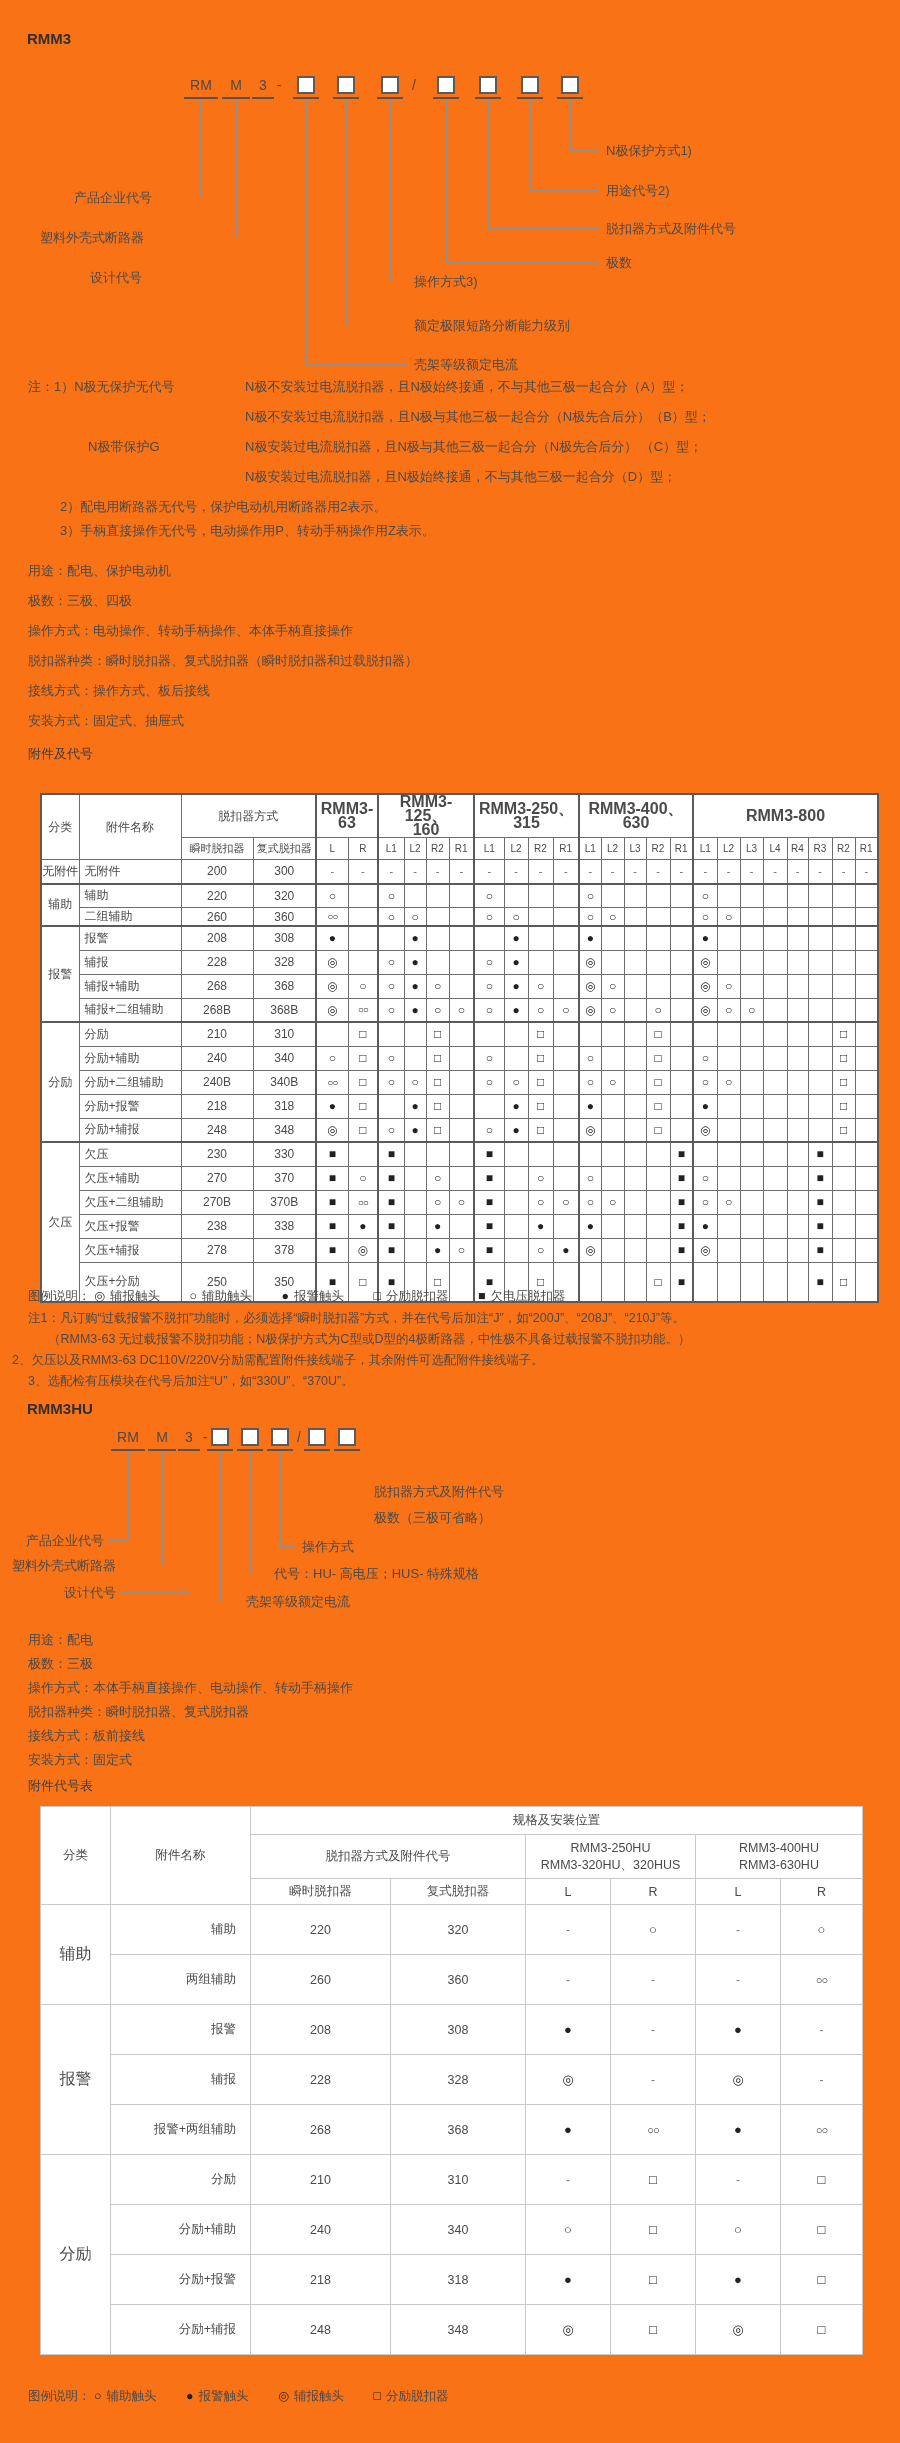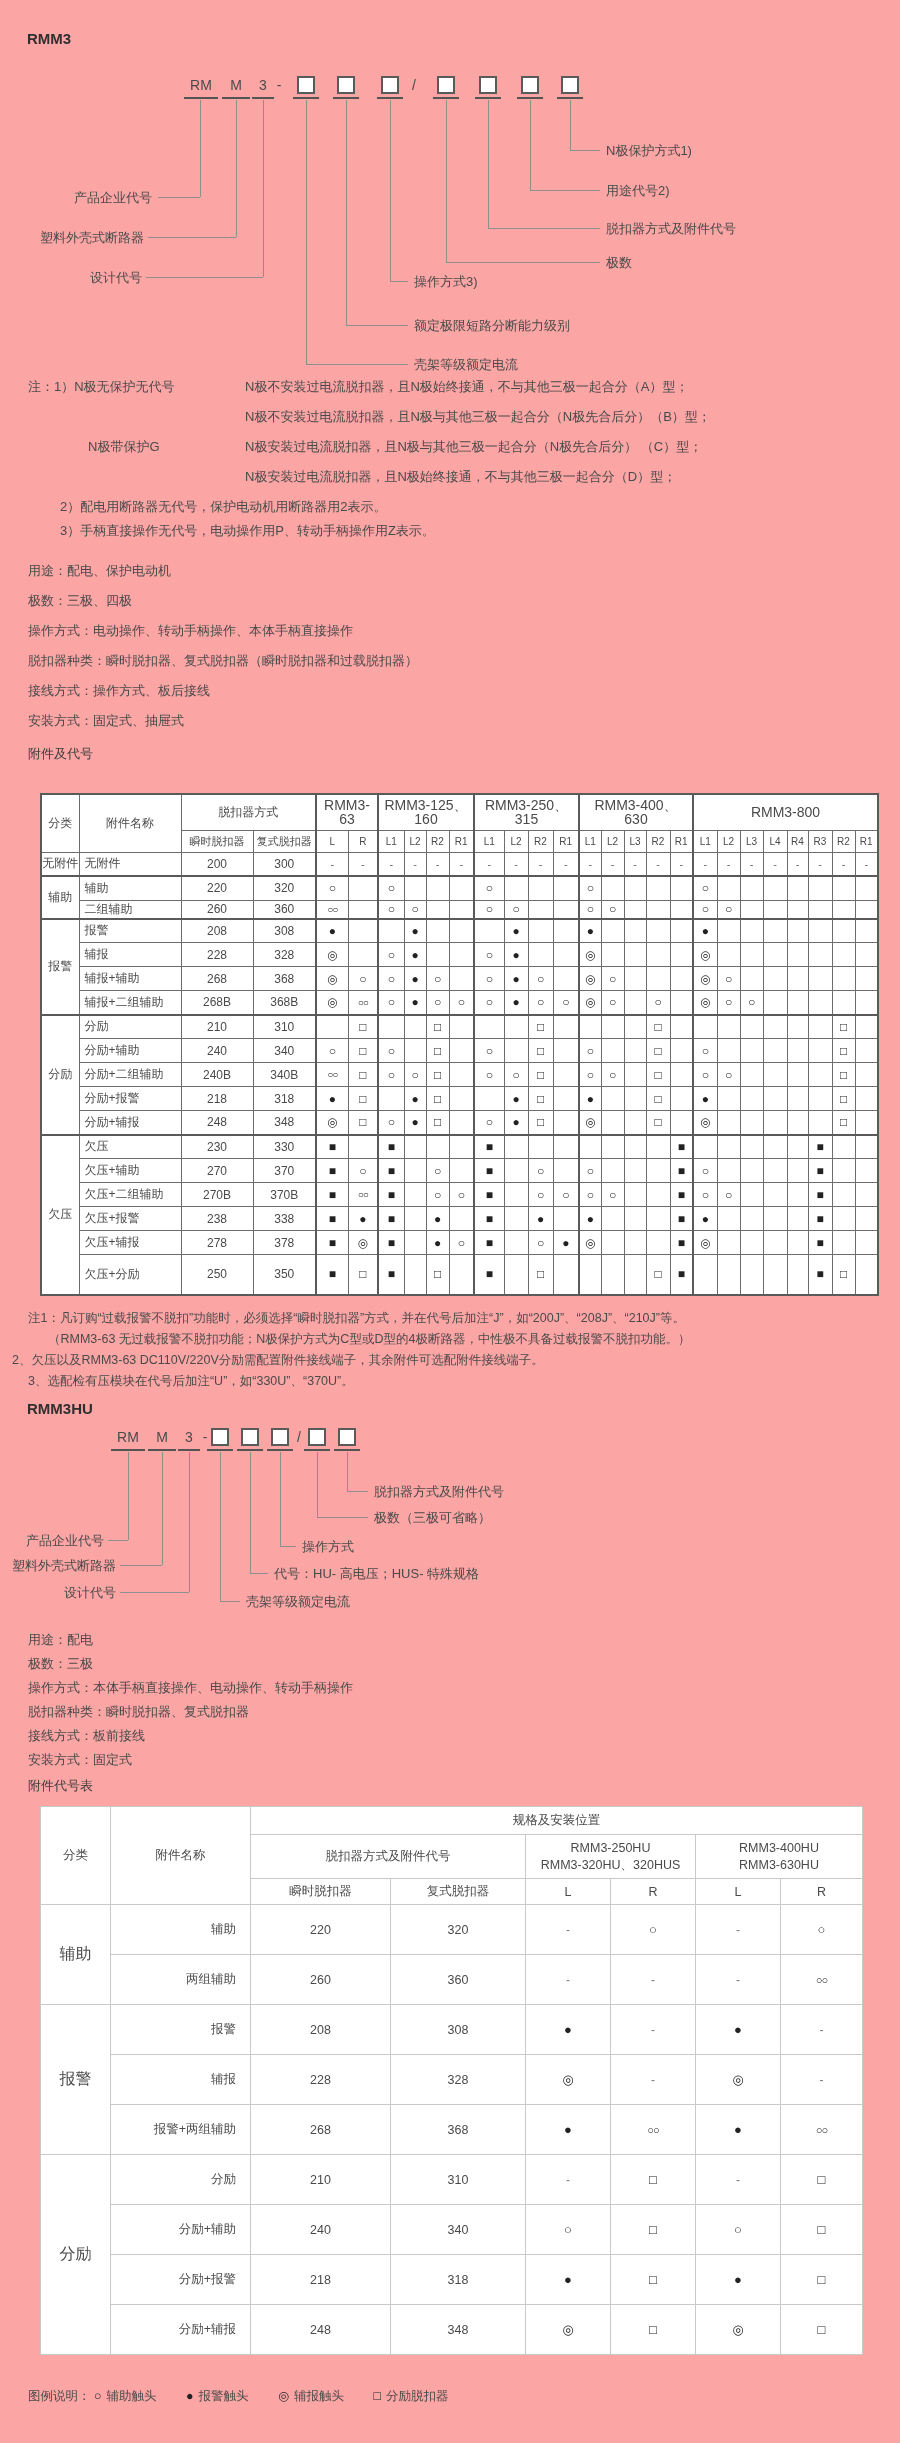--- a/index.html
+++ b/index.html
@@ -1,37 +1,37 @@
 <!DOCTYPE html>
 <html><head>
 <meta charset="utf-8">
 <style>
   html,body{margin:0;padding:0;background:#fff;}
-  .page{position:relative;width:900px;height:2443px;background:#fca5a5;overflow:hidden;
+  .page{position:relative;width:900px;height:2443px;background:#f97316;overflow:hidden;
         font-family:"Liberation Sans","DejaVu Sans",sans-serif;color:#4a4a4a;}
   .h-title{position:absolute;font-size:15px;font-weight:bold;color:#2f2f2f;white-space:nowrap;}
   .code-letter{position:absolute;font-size:14px;color:#4a4a4a;text-align:center;
                border-bottom:2px solid #545454;padding-bottom:3px;height:18px;line-height:18px;}
   .nou{border-bottom:none;}
   .code-box-wrap{position:absolute;border-bottom:2px solid #545454;padding-bottom:4px;height:17px;
                  display:flex;justify-content:center;}
   .code-box{width:14px;height:14px;border:2px solid #5a5a5a;background:#fff;}
   .vl{position:absolute;width:1px;background:#8f8f8f;}
   .hl{position:absolute;height:1px;background:#8f8f8f;}
   .dlabel{position:absolute;font-size:13px;color:#4a4a4a;white-space:nowrap;}
   .ra{text-align:right;}
   .tline{position:absolute;font-size:12.5px;color:#4a4a4a;white-space:nowrap;}
   .spec{position:absolute;font-size:13px;color:#4a4a4a;white-space:nowrap;}
   .tbl-title{position:absolute;font-size:13px;color:#3d3d3d;white-space:nowrap;}
   table{border-collapse:collapse;table-layout:fixed;background:#fff;}
   .acc-table{position:absolute;border:2px solid #5a5a5a;}
   .acc-table th,.acc-table td{border:1px solid #6d6d6d;padding:0;text-align:center;
        font-weight:normal;overflow:hidden;color:#4a4a4a;}
   .acc-table th{font-size:12px;}
-  .acc-table .grp{white-space:pre-line;line-height:14px;font-size:14px;}
+  .acc-table .grp{white-space:pre-line;line-height:14px;font-size:16px;font-weight:bold;}
   .acc-table .sub{font-size:10px;}
   .acc-table .trp{font-size:11px;}
   .acc-table td.name{text-align:left;padding-left:5px;font-size:12px;white-space:nowrap;}
   .acc-table td.code{font-size:12px;}
   .acc-table td.cat{font-size:12px;}
   .acc-table td.sym{font-size:12px;color:#222;}
   .acc-table td.dash{font-size:11px;color:#666;}
   .acc-table td.dbl{font-size:10px;letter-spacing:-1px;color:#222;}
   .acc-table .hv{border-left-width:2px;border-left-color:#5a5a5a;}
   .acc-table tr.gs td{border-top-width:2px;border-top-color:#5a5a5a;}
@@ -721,20 +721,28 @@
             <td class="sym"></td>
             <td class="sym"></td>
             <td class="sym">■</td>
             <td class="sym">□</td>
             <td class="sym"></td>
           </tr>
         </tbody>
       </table>
     </div>
 
+  <div class="legend" style="left:28px;top:1288px;">
+    <span class="lg-t">图例说明：</span>
+    <span class="lg-i"><span class="lg-s">◎</span><span>辅报触头</span></span>
+    <span class="lg-i"><span class="lg-s">○</span><span>辅助触头</span></span>
+    <span class="lg-i"><span class="lg-s">●</span><span>报警触头</span></span>
+    <span class="lg-i"><span class="lg-s">□</span><span>分励脱扣器</span></span>
+    <span class="lg-i"><span class="lg-s">■</span><span>欠电压脱扣器</span></span>
+  </div>
 
   <div>
     <div class="tline" style="left:28px;top:1310px;">注1：凡订购“过载报警不脱扣”功能时，必须选择“瞬时脱扣器”方式，并在代号后加注“J”，如“200J”、“208J”、“210J”等。</div>
     <div class="tline" style="left:48px;top:1331px;">（RMM3-63 无过载报警不脱扣功能；N极保护方式为C型或D型的4极断路器，中性极不具备过载报警不脱扣功能。）</div>
     <div class="tline" style="left:12px;top:1352px;">2、欠压以及RMM3-63 DC110V/220V分励需配置附件接线端子，其余附件可选配附件接线端子。</div>
     <div class="tline" style="left:28px;top:1373px;">3、选配检有压模块在代号后加注“U”，如“330U”、“370U”。</div>
   </div>
 
   <div class="h-title" style="left:27px;top:1400px;">RMM3HU</div>
 

